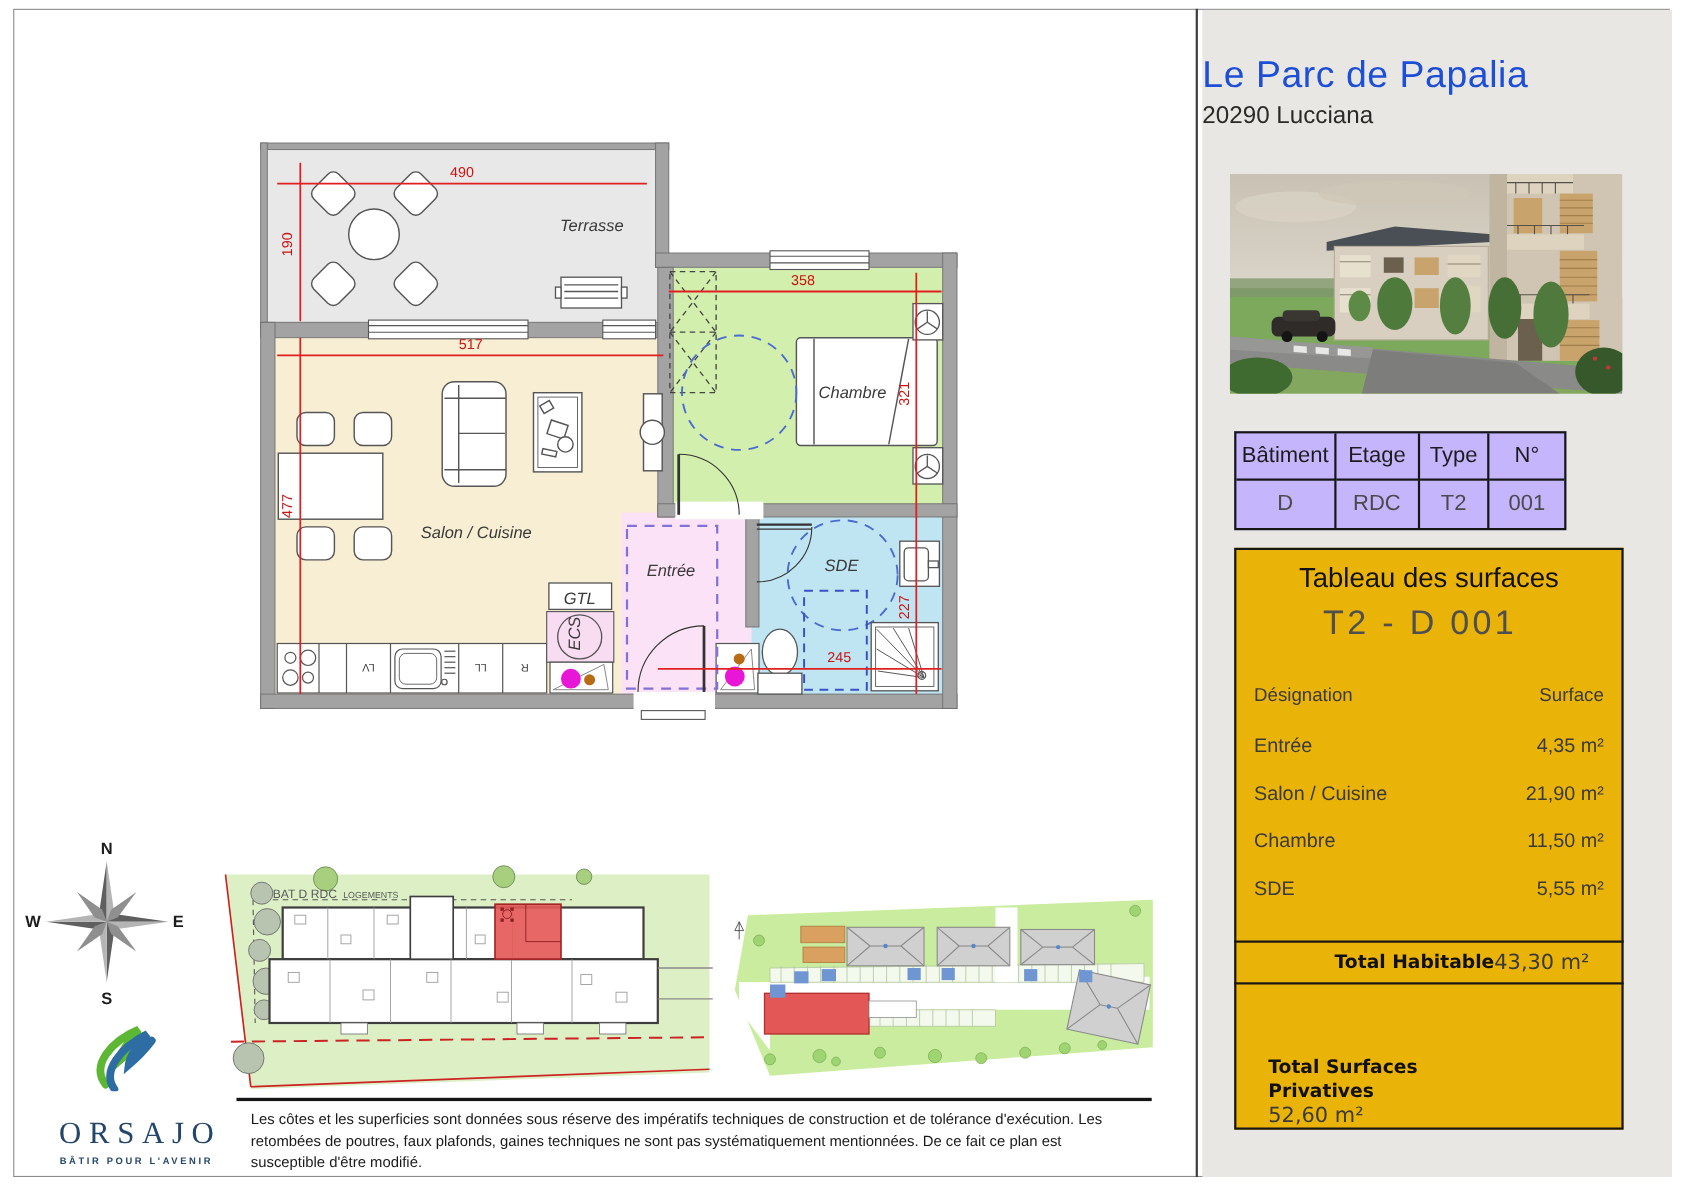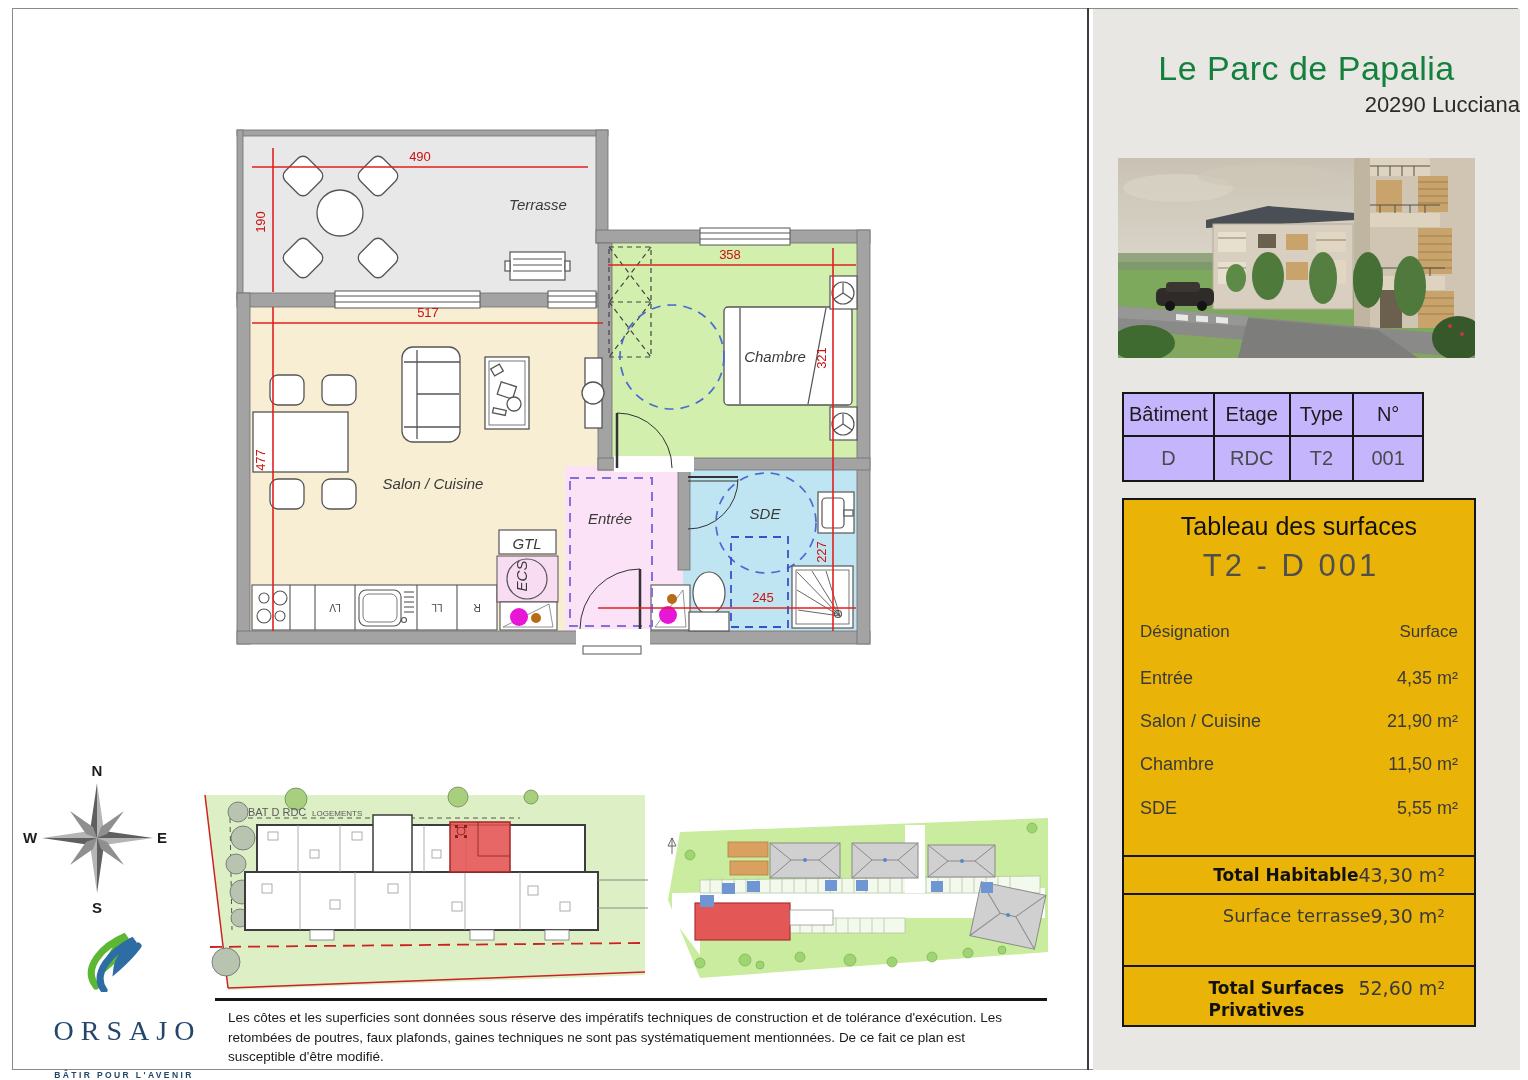--- a/index.html
+++ b/index.html
@@ -3,22 +3,22 @@
 <meta charset="utf-8">
 <style>
   html,body{margin:0;padding:0;background:#fff;}
   .sheet{position:relative;width:1528px;height:1080px;background:#ffffff;overflow:hidden;
          font-family:"Liberation Sans",sans-serif;}
   .page-border{position:absolute;left:12px;top:8px;width:1506px;height:1062px;
                border:1px solid #8a8a8a;box-sizing:border-box;}
   .divider{position:absolute;left:1087px;top:8px;width:2px;height:1062px;background:#3c3c3c;}
   
   .right-panel{position:absolute;left:1093px;top:9px;width:427px;height:1061px;background:#e9e7e4;}
-  .rp-title{margin:40px 0 0 0;text-align:center;font-size:34px;letter-spacing:.5px;color:#15803d;font-weight:500;}
-  .rp-subtitle{margin:4px 0 0 16px;text-align:right;font-size:22px;color:#2a2a28;}
+  .rp-title{margin:40px 0 0 0;font-size:34px;letter-spacing:.5px;color:#1d4ed8;font-weight:500;}
+  .rp-subtitle{margin:4px 0 0 0;text-align:left;font-size:22px;color:#2a2a28;}
   .photo{position:absolute;left:25px;top:149px;width:357px;height:200px;overflow:hidden;}
   .utable{position:absolute;left:29px;top:383px;width:302px;height:90px;background:#c4b5fd;
           border:2px solid #161616;box-sizing:border-box;display:grid;
           grid-template-columns:30.5% 25.4% 21.4% 22.7%;grid-template-rows:1fr 1fr;}
   .utable div{display:flex;align-items:center;justify-content:center;font-size:20px;
           border-right:2px solid #161616;border-bottom:2px solid #161616;box-sizing:border-box;color:#1c1c1c;}
   .utable div:nth-child(4n){border-right:none;}
   .utable div:nth-child(n+5){border-bottom:none;color:#4a4a4a;}
   .sbox{position:absolute;left:29px;top:489px;width:350px;height:525px;background:#eab308;
         border:2px solid #161616;box-sizing:content-box;}
@@ -26,26 +26,26 @@
   .sbox-unit{position:absolute;top:48px;left:0;right:16px;text-align:center;font-size:31px;color:#4f4f4f;letter-spacing:3px;}
   .srow{position:absolute;left:16px;right:16px;display:flex;justify-content:space-between;
         font-family:Liberation Sans, sans-serif;font-size:18px;color:#3a3a3a;}
   .band{position:absolute;left:-2px;right:-2px;box-sizing:border-box;display:flex;justify-content:flex-end;
         font-family:"DejaVu Sans",sans-serif;padding:0 31px;}
   .band .blabel{font-weight:bold;font-size:17px;color:#111;}
   .band .bval{font-size:19px;color:#3a3a3a;}
   .total-hab{top:355px;height:40px;border-top:2px solid #161616;border-bottom:2px solid #161616;align-items:center;}
   .terr-row{top:395px;height:72px;border-bottom:2px solid #161616;align-items:flex-start;padding-top:10px;}
   .terr-row .blabel{font-weight:normal;font-size:18px;color:#3a3a3a;}
-  .priv-row{top:467px;height:58px;align-items:flex-start;padding-top:10px;}
+  .priv-row{top:467px;height:58px;align-items:flex-start;padding-top:10px;flex-direction:column;}
   .priv-row .blabel{width:150px;line-height:1.3;}
   
   .logo-block{position:absolute;left:38px;top:995px;width:172px;text-align:center;color:#24466b;}
   .logo-name{font-family:"Liberation Serif",serif;font-size:28px;letter-spacing:7px;margin-left:7px;margin-top:20px;}
-  .logo-tag{font-size:8.5px;letter-spacing:2.4px;margin-top:23px;font-weight:bold;}
+  .logo-tag{font-size:8.5px;letter-spacing:2.4px;margin-top:3px;font-weight:bold;}
   .swoosh{position:absolute;left:80px;top:930px;}
   .rule{position:absolute;left:215px;top:998px;width:832px;height:3px;background:#151515;}
   .disclaimer{position:absolute;left:228px;top:1008px;width:800px;font-size:13.5px;line-height:1.45;color:#1a1a1a;}
   svg text{font-family:"Liberation Sans",sans-serif;}
   .roomlbl{font-style:italic;font-size:15px;fill:#3a3a3a;}
   .dim{fill:#cc1212;font-size:13px;}
   .appl{font-size:10px;fill:#444;}
 </style>
 </head>
 <body>
@@ -625,24 +625,20 @@
       </div>
       <div class="srow" style="top:298px;">
         <span>SDE</span>
         <span>5,55 m²</span>
       </div>
 
       <div class="band total-hab">
         <span class="blabel">Total Habitable</span>
         <span class="bval">43,30 m²</span>
       </div>
-      <div class="band terr-row">
-        <span class="blabel">Surface terrasse</span>
-        <span class="bval">9,30 m²</span>
-      </div>
       <div class="band priv-row">
         <span class="blabel">Total Surfaces Privatives</span>
         <span class="bval">52,60 m²</span>
       </div>
     </div>
   </div>
 
   <svg class="swoosh" width="70" height="62" viewBox="0 0 70 62">
     <path d="M 16,56 C 2,38 22,16 46,6 C 36,18 30,26 29,34 C 36,28 44,20 50,12" stroke="#5cb832" stroke-width="7" fill="none" stroke-linecap="round"></path>
     <path d="M 24,60 C 12,44 30,22 54,10 C 44,22 38,30 37,38 C 44,32 52,24 58,16" stroke="#2d6da3" stroke-width="7" fill="none" stroke-linecap="round"></path>

